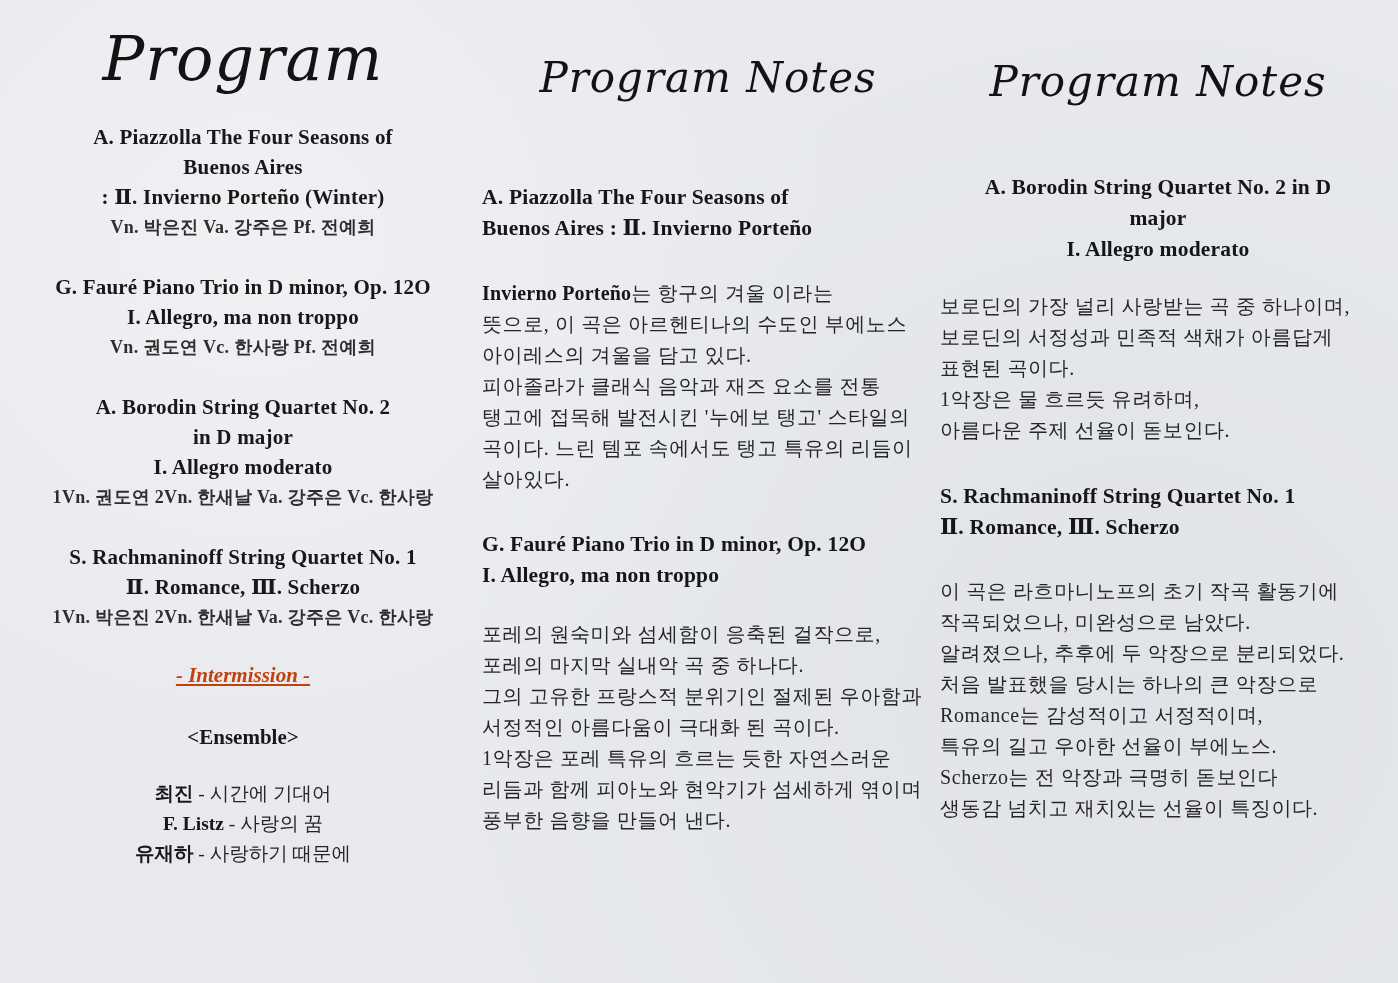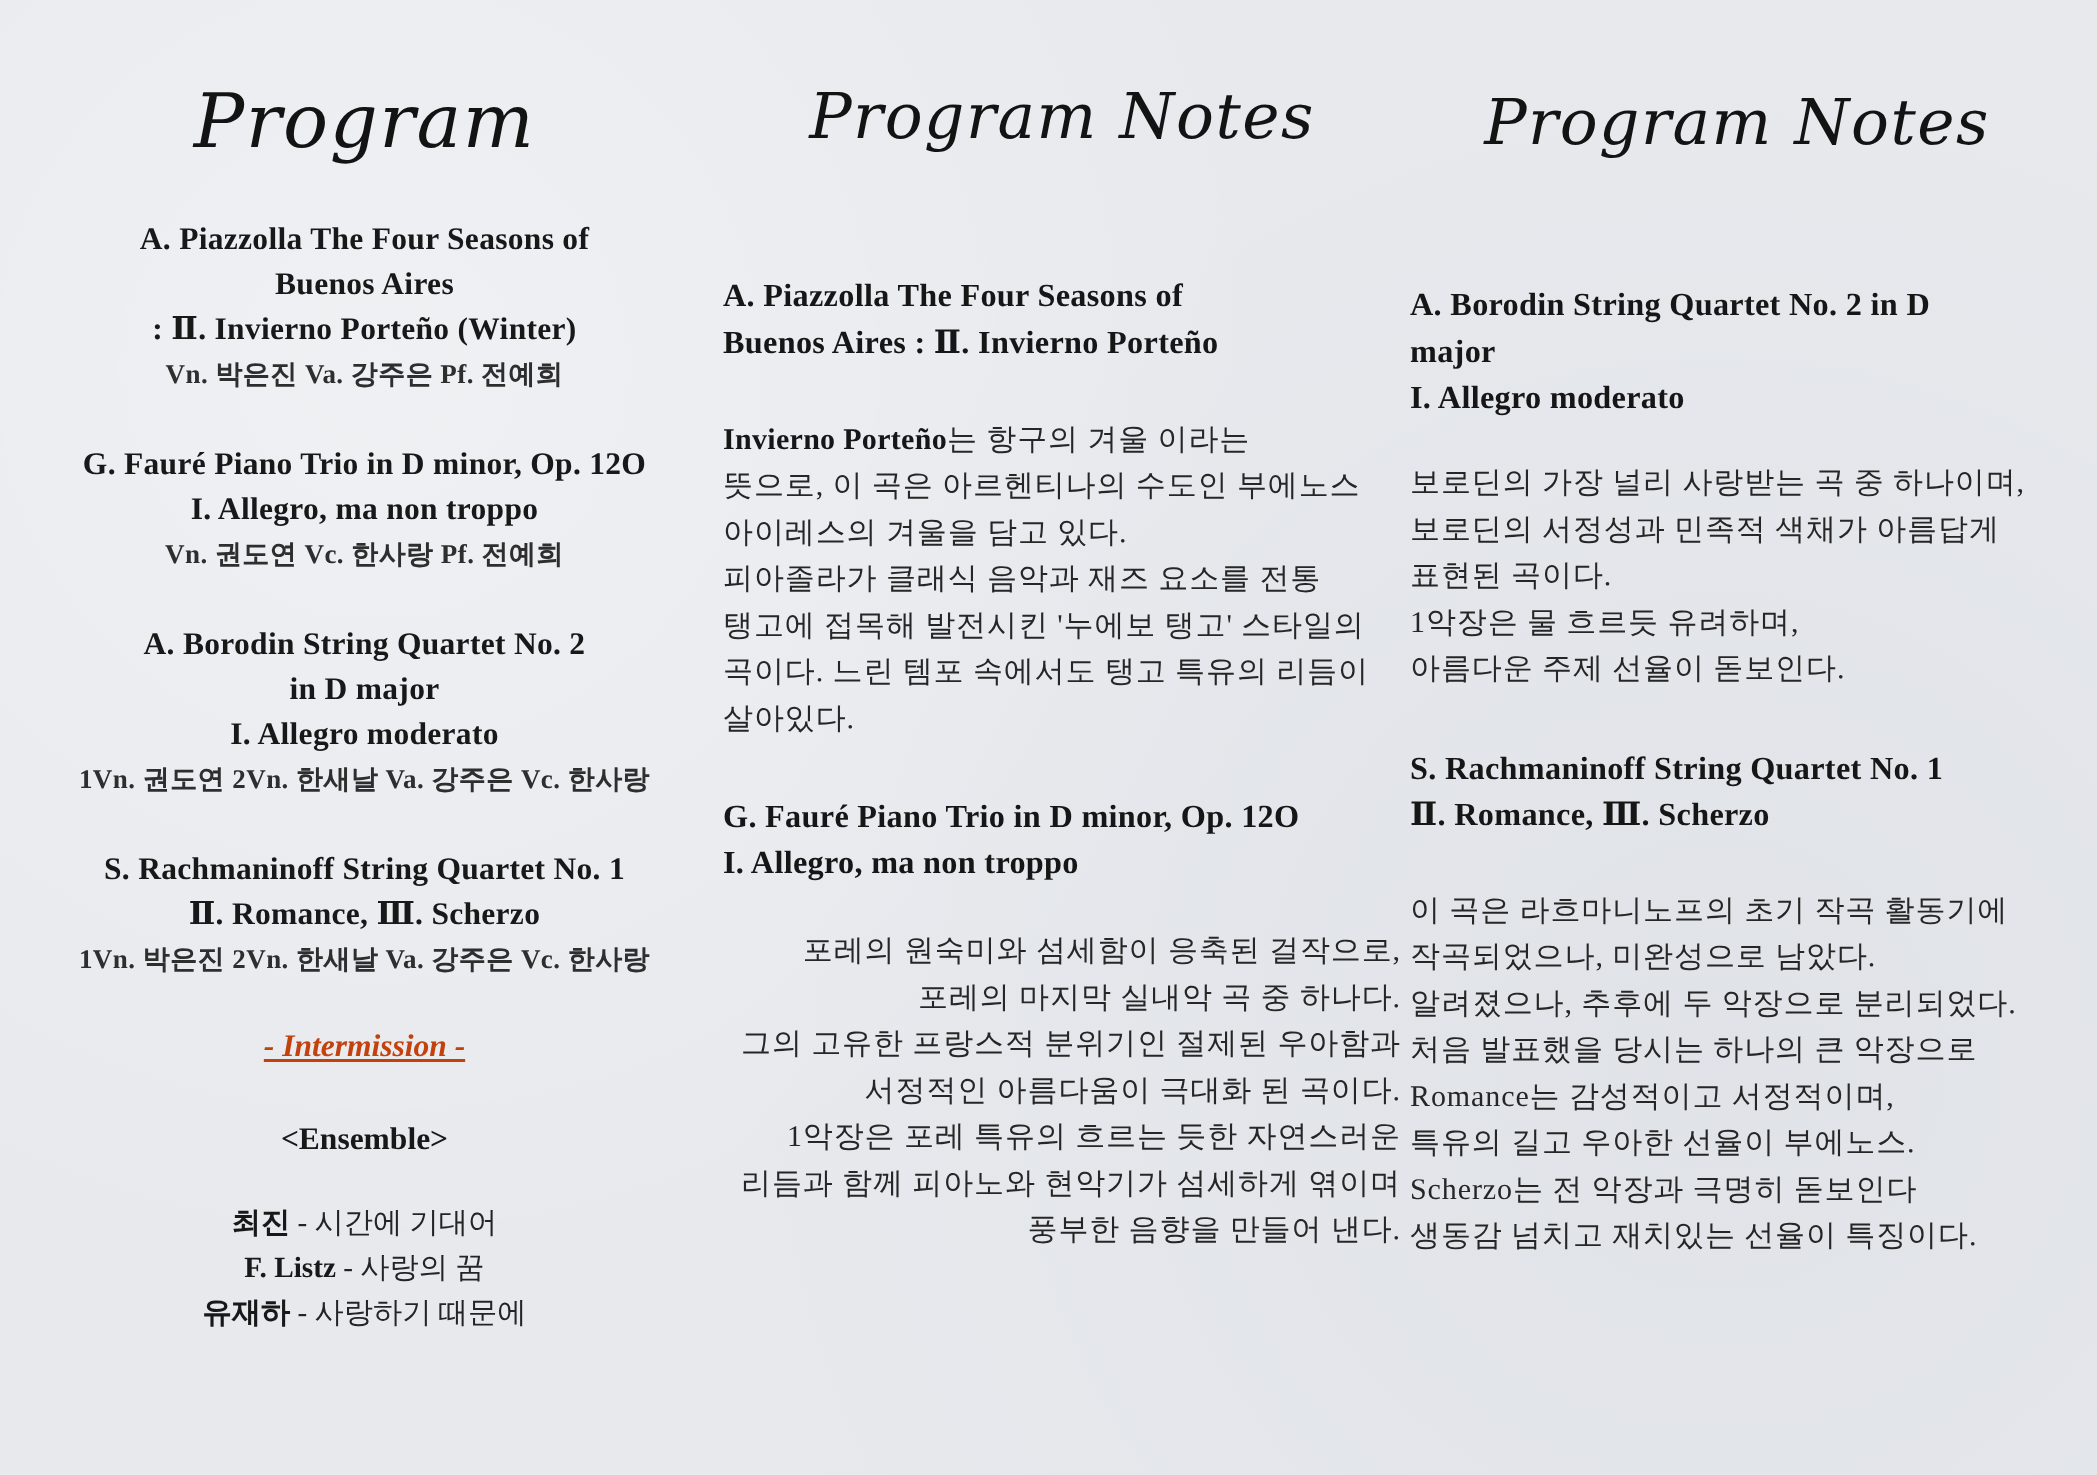--- a/index.html
+++ b/index.html
@@ -20,21 +20,21 @@
   #col-notes-right { left: 940px; width: 436px; text-align: left; }
 
   .script-header {
     font-family: "DejaVu Serif", "Liberation Serif", serif;
     font-style: italic;
     font-weight: 500;
     color: #131313;
     letter-spacing: 1px;
     white-space: nowrap;
   }
-  #col-program .script-header { margin-top: 46px; font-size: 50px; line-height: 70px; }
+  #col-program .script-header { margin-top: 24px; font-size: 62px; line-height: 70px; }
   #col-notes-left .script-header  { margin-top: 46px; font-size: 42px; line-height: 64px; text-align: center; }
   #col-notes-right .script-header { margin-top: 50px; font-size: 42px; line-height: 64px; text-align: center; }
 
   
   .program-item { margin-top: 30px; }
   .program-item.first { margin-top: 28px; }
   .program-item .title-lines > div {
     font-size: 21px; font-weight: 700; line-height: 30px; color: #181818;
     letter-spacing: 0.2px;
   }
@@ -52,27 +52,27 @@
   }
   .ensemble-list { margin-top: 27px; }
   .ensemble-row { font-size: 19.5px; line-height: 30px; color: #242424; }
   .ensemble-row .name { font-weight: 700; color: #181818; }
 
   
   .note-heading { font-weight: 700; color: #161616; }
   .note-heading > div { font-size: 21.5px; line-height: 31px; letter-spacing: 0.2px; }
   #col-notes-left  .note-heading.h1 { margin-top: 72px; }
   #col-notes-left  .note-heading.h2 { margin-top: 34px; }
-  #col-notes-right .note-heading.h1 { margin-top: 74px; }
+  #col-notes-right .note-heading.h1 { margin-top: 58px; text-align: center; }
   #col-notes-right .note-heading.h2 { margin-top: 35px; }
 
   .note-para { font-size: 20px; line-height: 31px; color: #262626; letter-spacing: 0.6px; }
   .note-para > div > div, .note-para > .lead-line { line-height: 31px; }
   #col-notes-left  .note-para.p1 { margin-top: 34px; }
-  #col-notes-left  .note-para.p2 { margin-top: 28px; text-align: right; }
+  #col-notes-left  .note-para.p2 { margin-top: 28px; }
   #col-notes-right .note-para.p1 { margin-top: 26px; }
   #col-notes-right .note-para.p2 { margin-top: 33px; }
   .lead-line .lead-bold { font-weight: 700; color: #161616; letter-spacing: 0.2px; }
 </style>
 </head>
 <body>
 
 <div class="column" id="col-program">
   <div class="script-header">Program</div>
 

